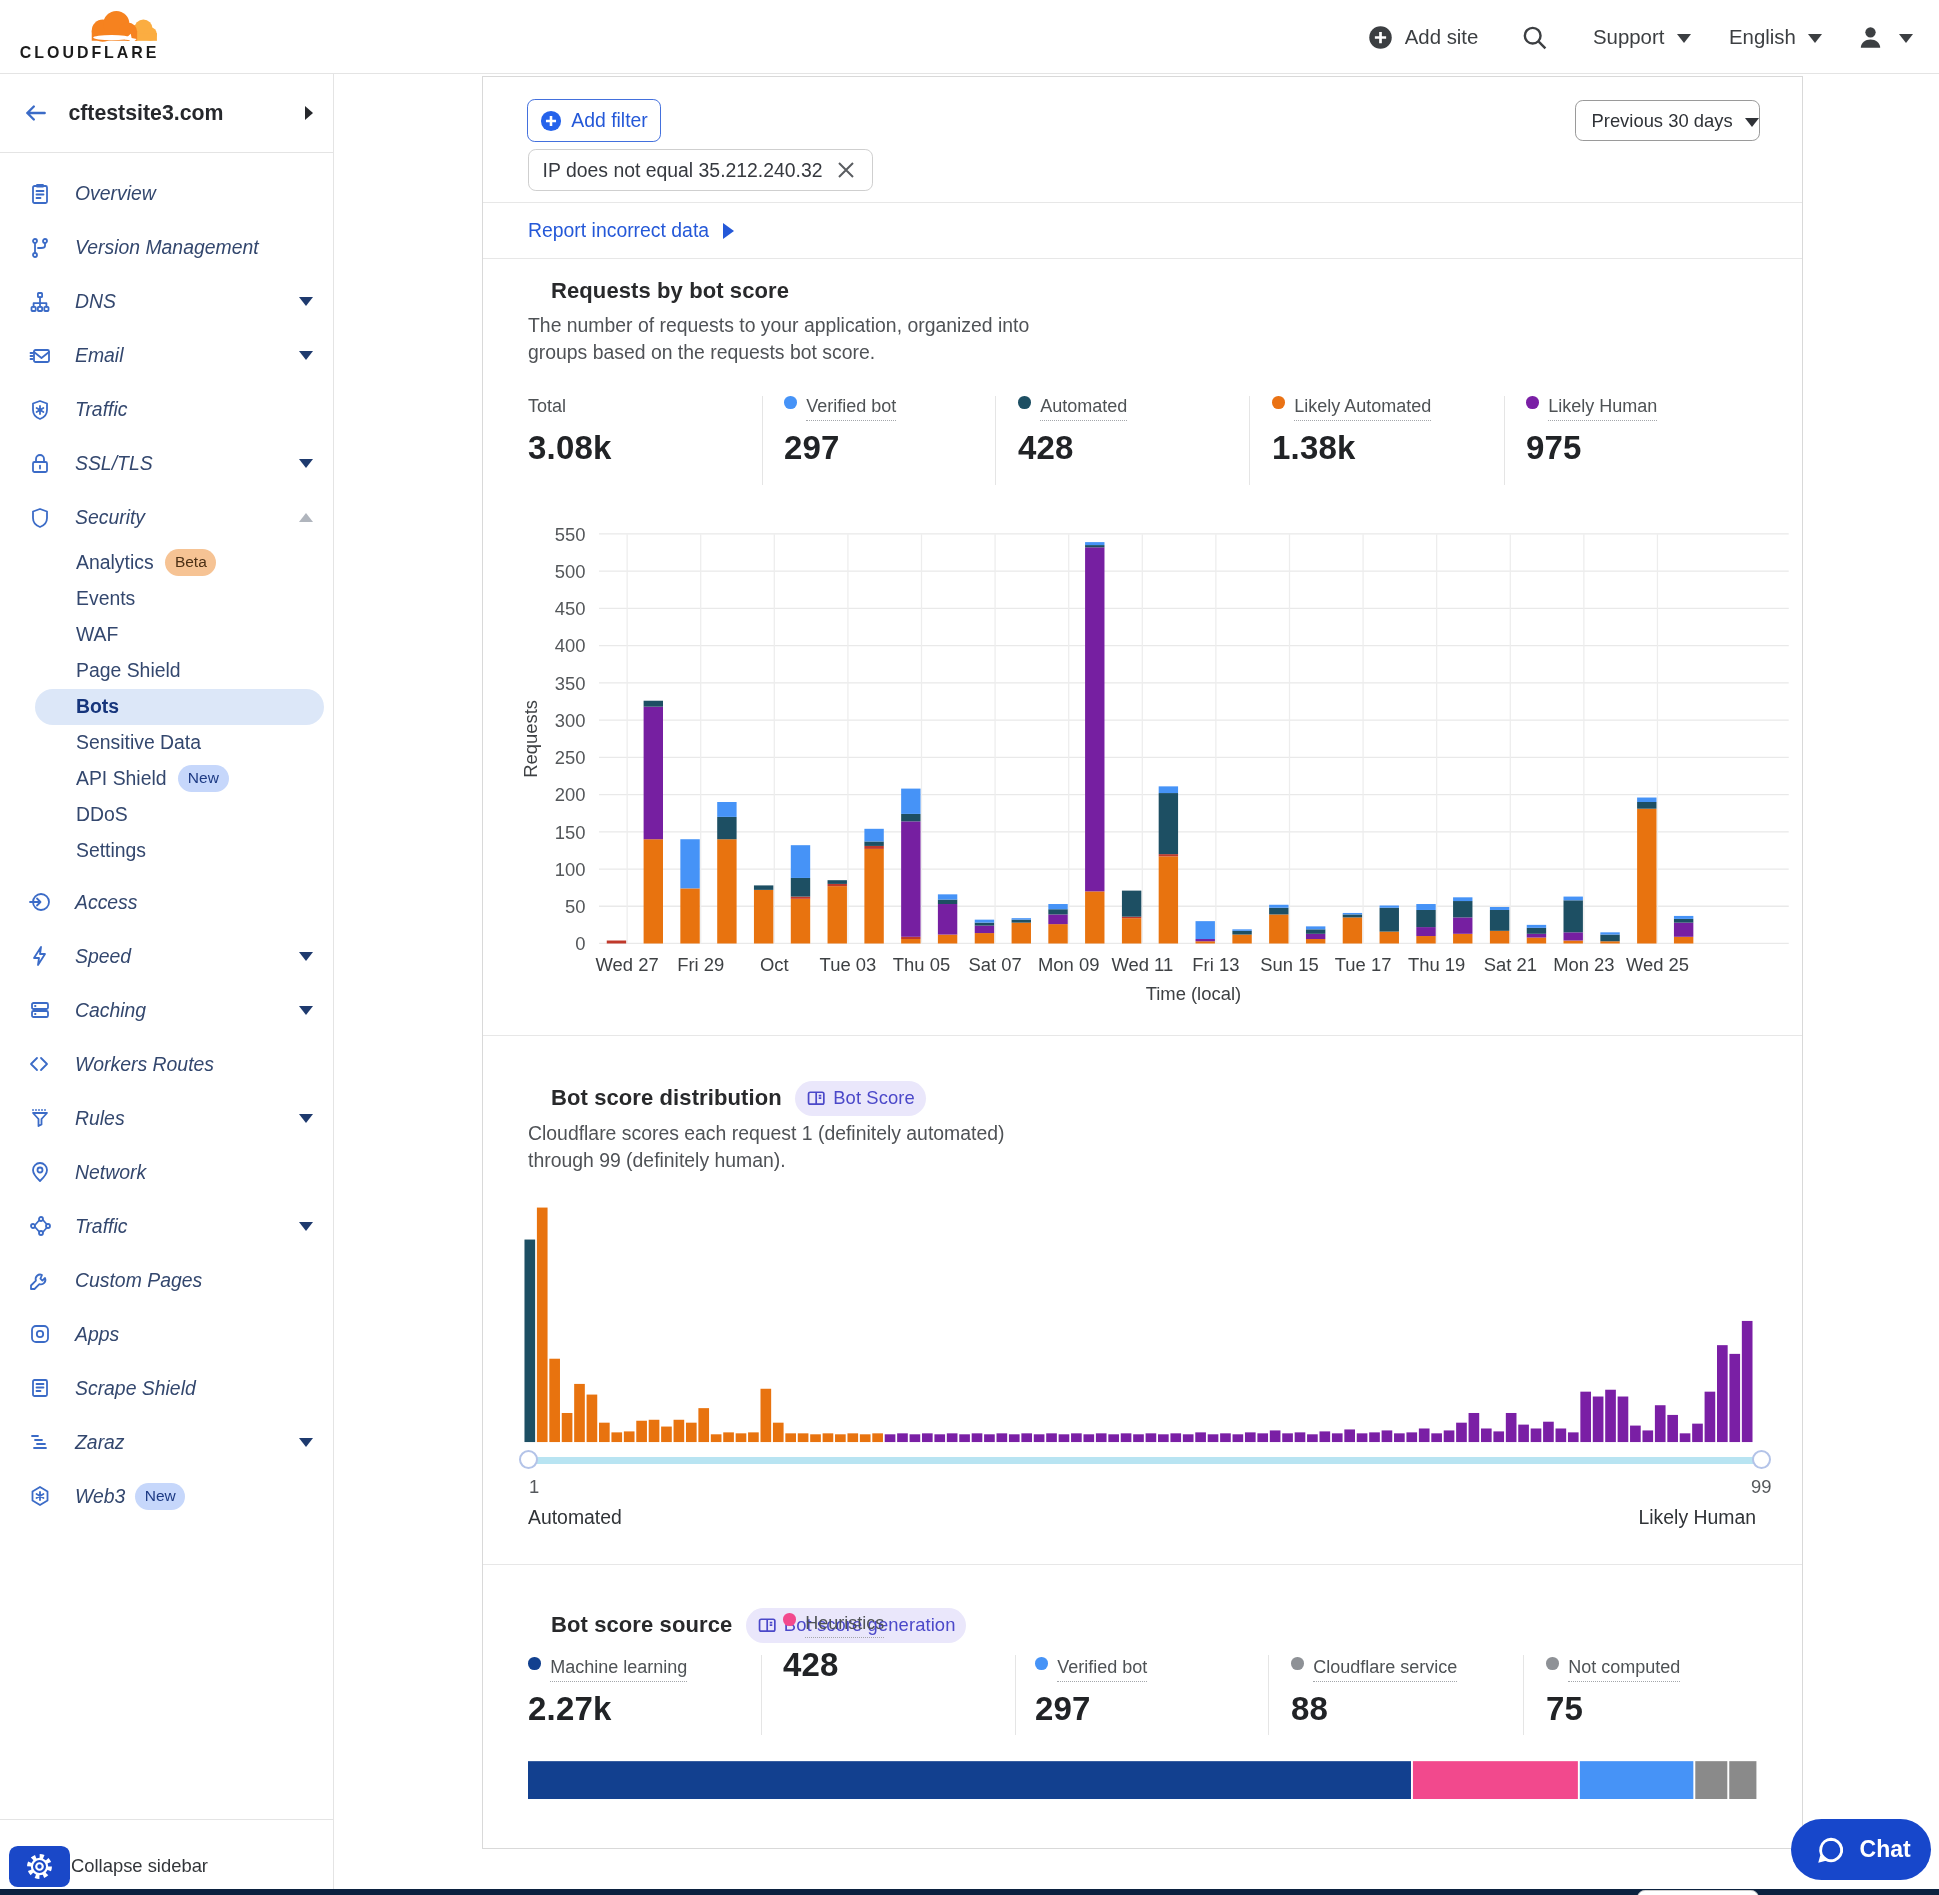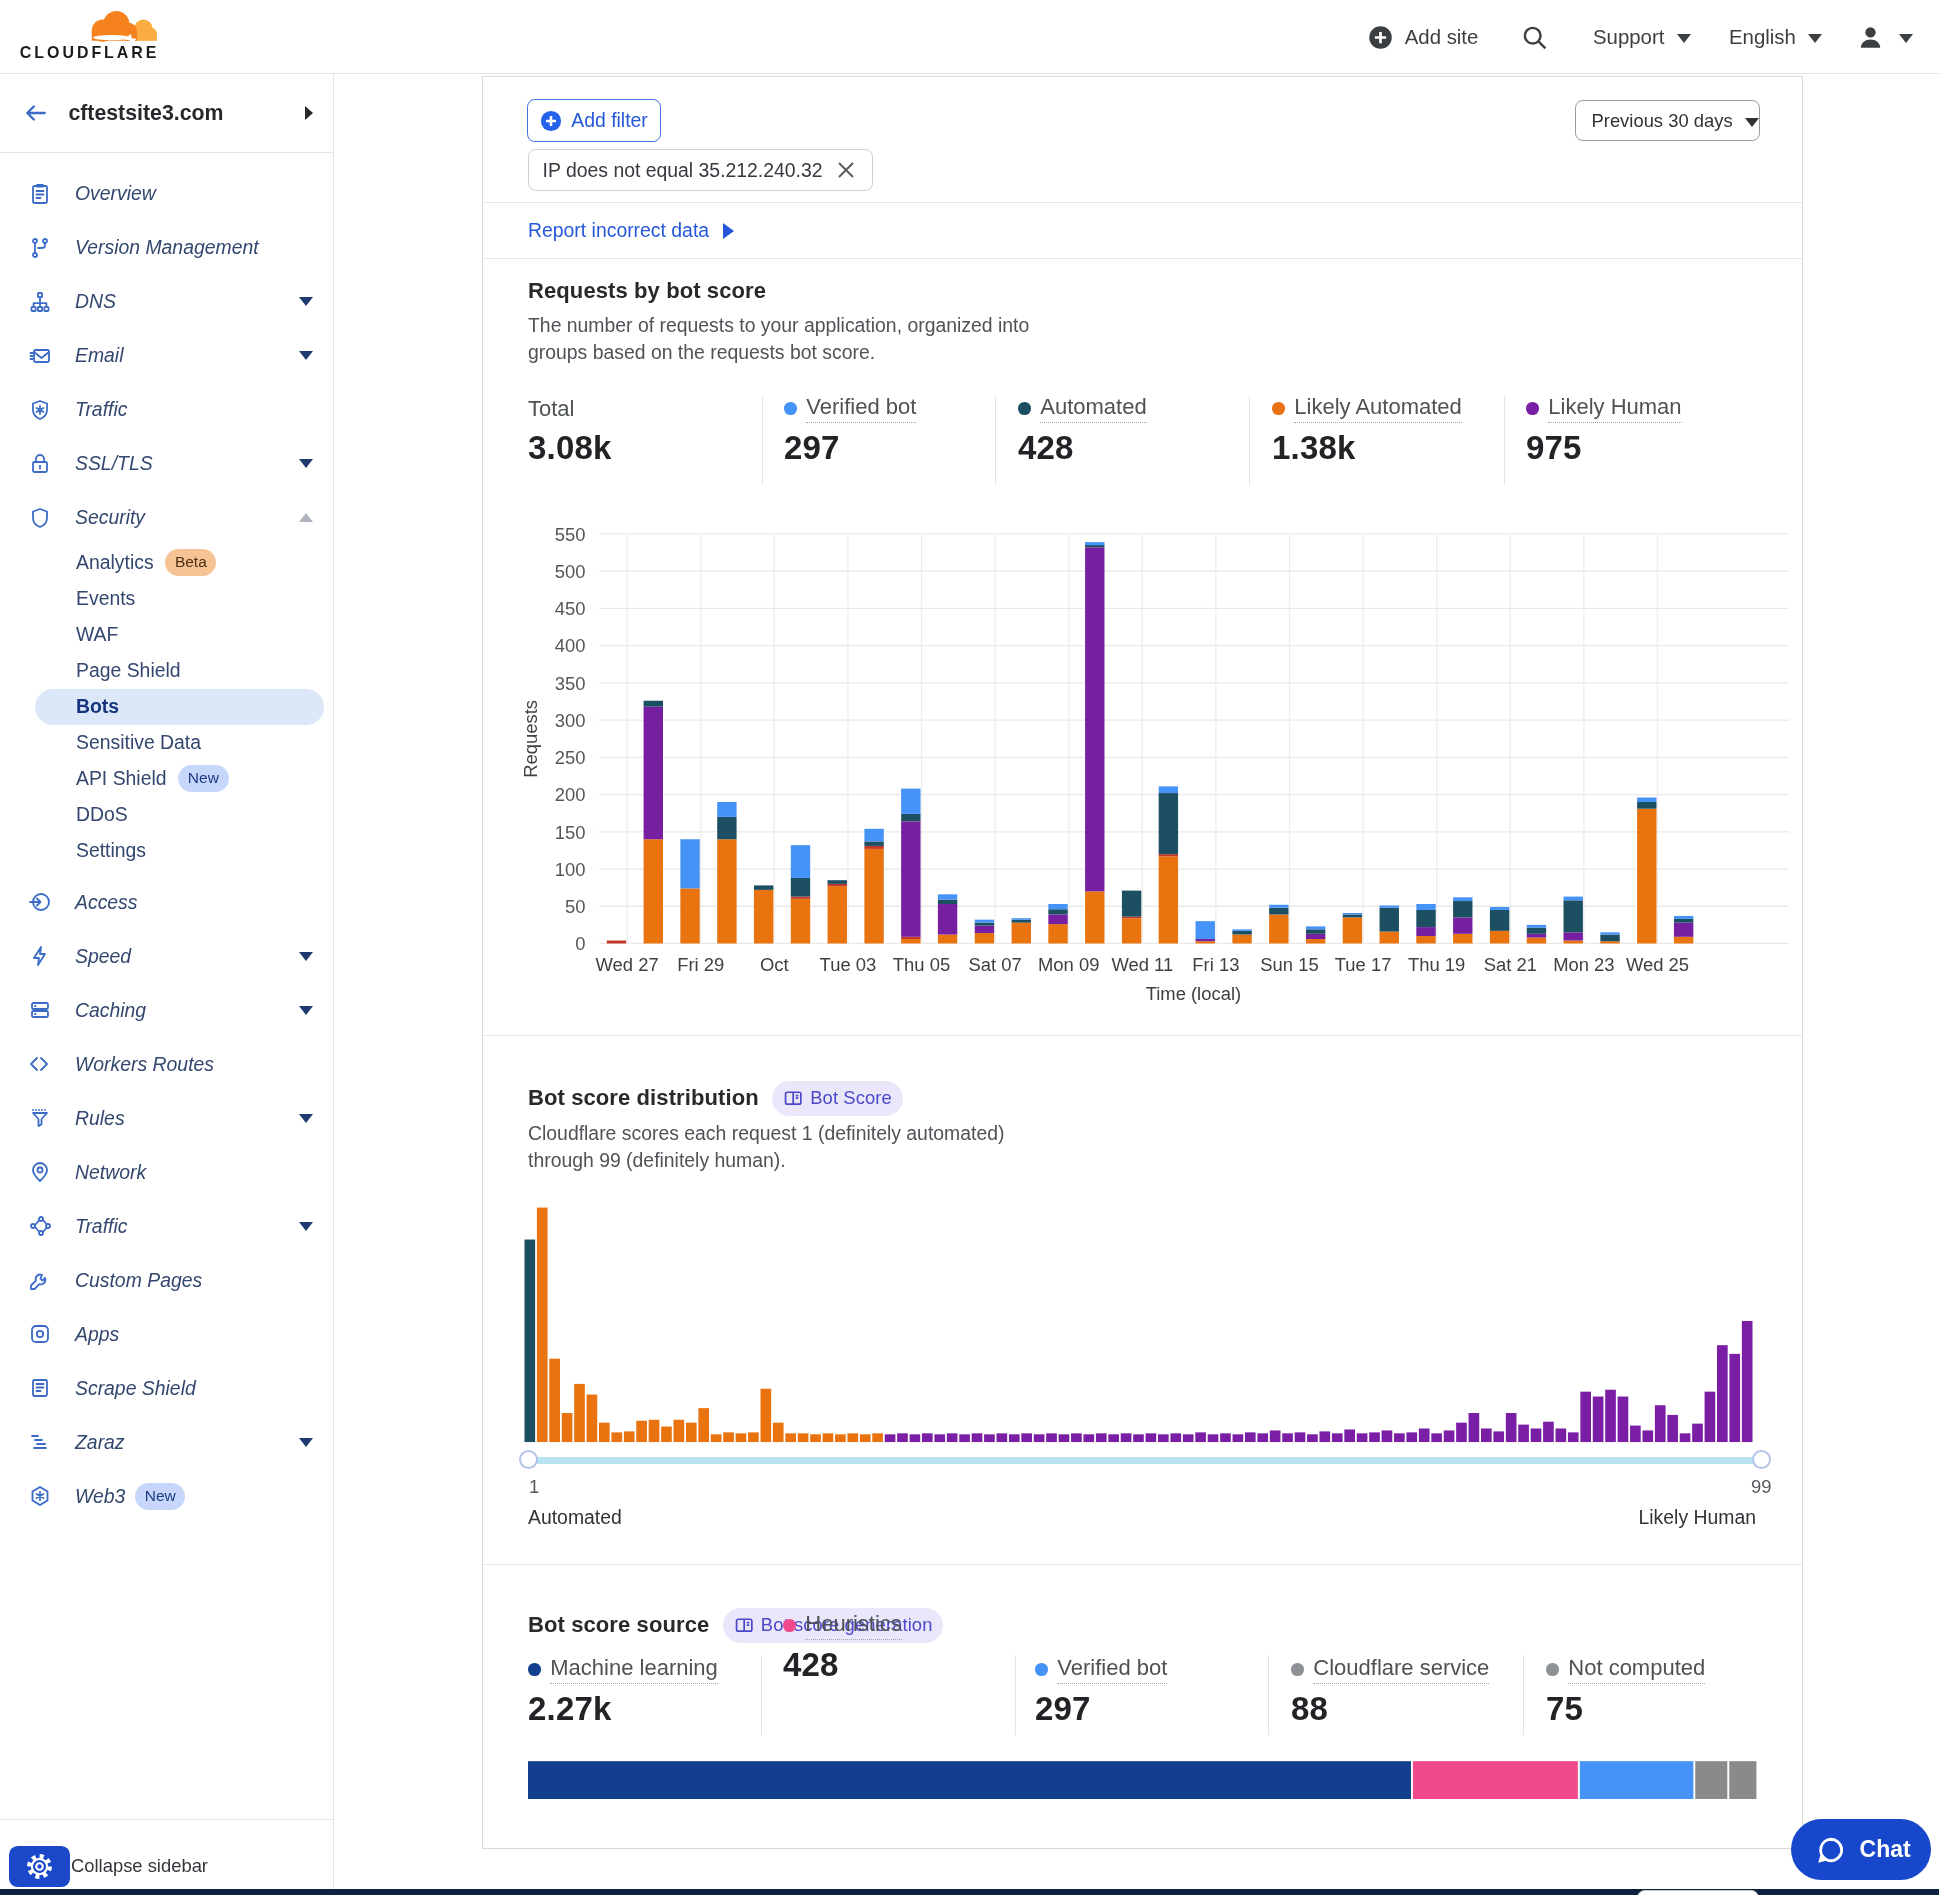--- a/index.html
+++ b/index.html
@@ -34,25 +34,25 @@
 
 #addfilter { position:absolute; left:527px; top:99px; height:43px; border:1.9px solid #4370dd; border-radius:7.8px; display:flex; align-items:center; padding:0 12.6px 0 11.6px; }
 #addfilter span { font-size:19.4px; color:#2458d8; margin-left:9.7px; }
 #chip { position:absolute; left:528px; top:149px; height:42px; border:1.5px solid #cfcfcf; border-radius:7.8px; display:flex; align-items:center; padding:0 13.6px; }
 #chip span { font-size:19.4px; color:#36393f; }
 #prev30 { position:absolute; left:1575px; top:100px; width:185px; height:41px; border:1.5px solid #9a9a9a; border-radius:7.8px; display:flex; align-items:center; }
 #prev30 span { font-size:18.4px; color:#2f3237; margin-left:15.5px; white-space:nowrap; }
 #prev30 .hcar { border-left-width:7.8px; border-right-width:7.8px; border-top-width:9.7px; margin-left:12.6px; border-top-color:#2f3237; }
 #report { position:absolute; left:528px; top:219px; font-size:19.4px; color:#2458d8; display:flex; align-items:center; }
 #report .rtri { width:0; height:0; border-top:8.7px solid transparent; border-bottom:8.7px solid transparent; border-left:11.6px solid #2458d8; margin-left:13.6px; margin-top:1.9px; }
-.h2 { position:absolute; font-size:22px; font-weight:bold; color:#28292b; letter-spacing:0.1px; display:flex; align-items:center; }
+.h2 { position:absolute; font-size:22px; font-weight:bold; color:#28292b; letter-spacing:0.1px; display:flex; align-items:center;margin-left:23px; }
 .desc { position:absolute; font-size:19.4px; color:#4f5256; line-height:27px; }
 .stat { position:absolute; top:396px; }
 .stat2 { top:1657px; }
-.slabel { font-size:22px; color:#4e5255; display:flex; align-items:center; height:25px; }
+.slabel { font-size:18px; color:#4e5255; display:flex; height:25px; }
 .dot { width:12.6px; height:12.6px; border-radius:50%; margin-right:9.7px; flex:none; }
 .du { border-bottom:1.9px dotted #a3a6aa; padding-bottom:1.9px; }
 .sval { font-size:33px; font-weight:bold; color:#212326; margin-top:7.8px; letter-spacing:0.2px; }
 .vdiv { position:absolute; width:0; border-left:1.5px solid #e5e5e5; }
 .pillf { height:35px; background:#eae7fb; border-radius:17.5px; display:flex; align-items:center; padding:0 10.7px; margin-left:13.6px; font-weight:normal; }
 .pillf span { font-size:18.4px; color:#4b48c9; margin-left:6.8px; white-space:nowrap; }
 
 #track { position:absolute; left:529px; top:1457px; width:1232px; height:6.8px; background:#b8e4f2; border-radius:3.9px; }
 .knob { position:absolute; width:19.4px; height:19.4px; background:#fff; border:2.4px solid #b3c3e8; border-radius:50%; top:1450px; }
 

